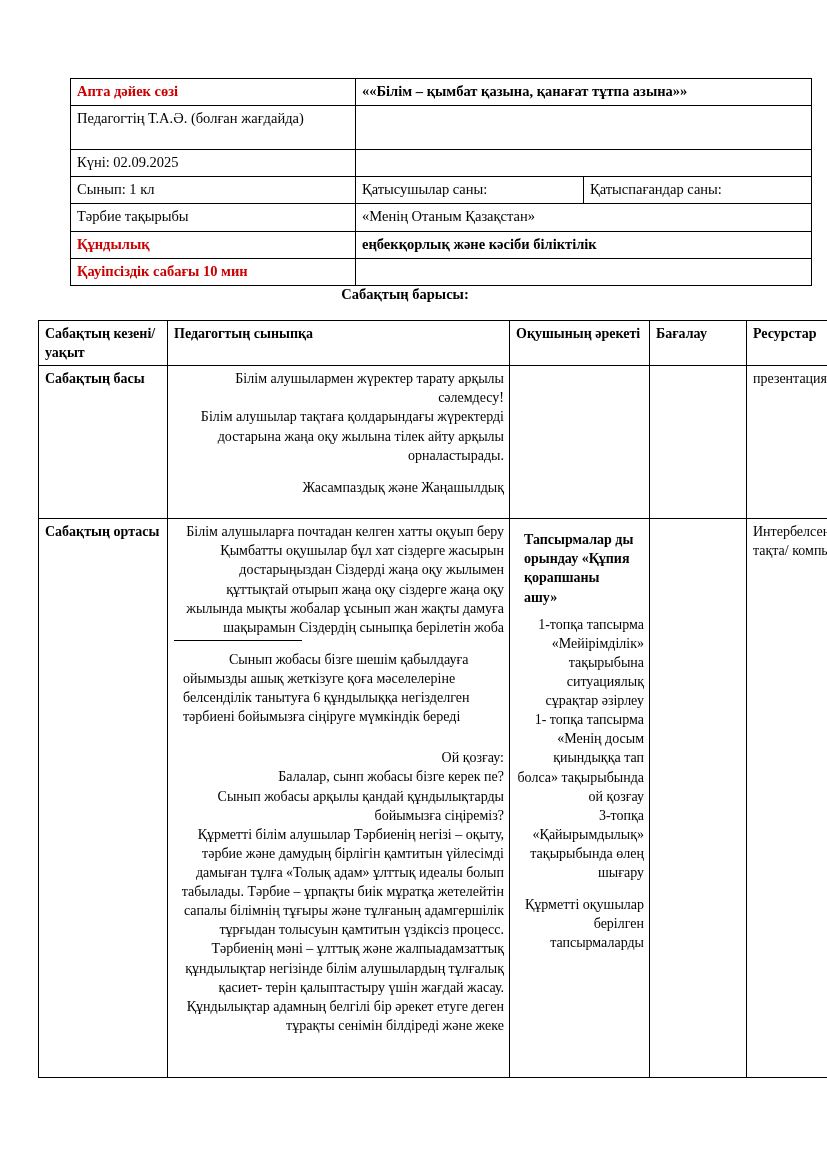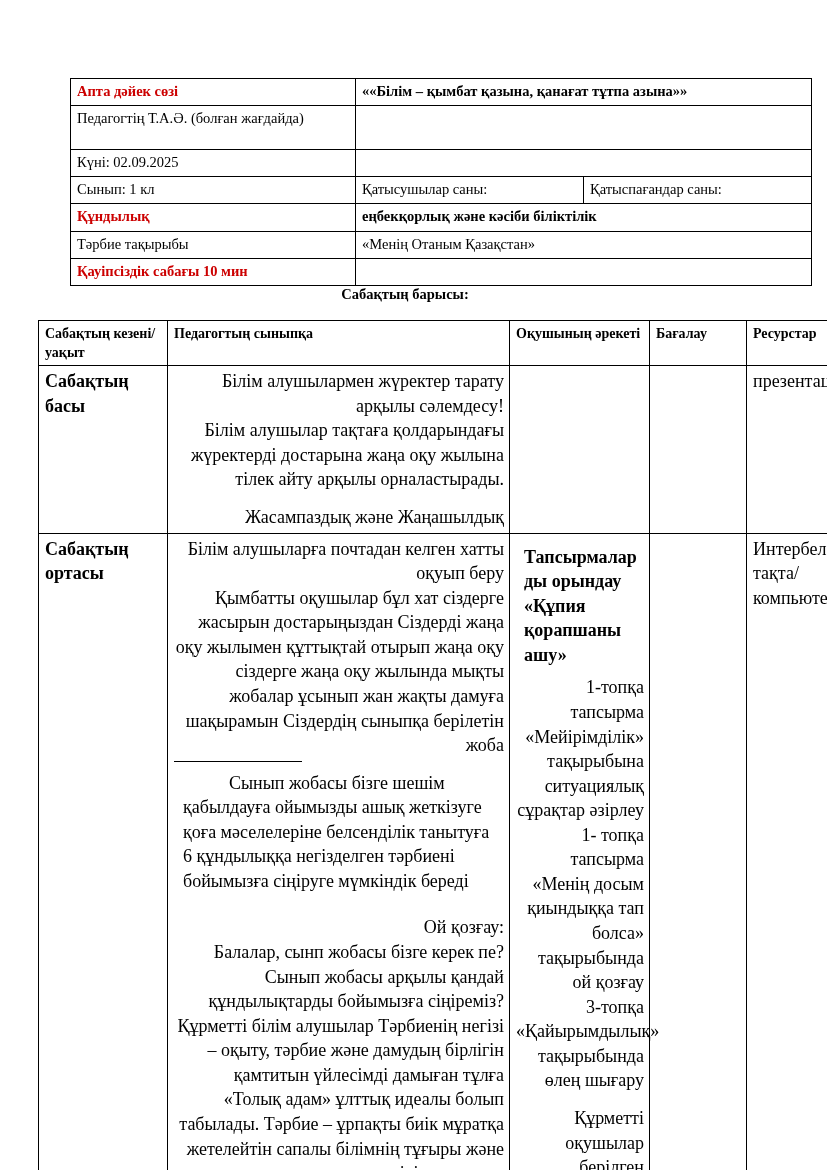--- a/index.html
+++ b/index.html
@@ -65,21 +65,21 @@
     left: 38px;
     top: 320px;
     width: 775px;
     border-collapse: collapse;
     table-layout: fixed;
   }
   .lesson-table th,
   .lesson-table td {
     border: 1px solid #000000;
     padding: 3px 5px 3px 6px;
-    font-size: 18px;
+    font-size: 14px;
     line-height: 1.365;
     vertical-align: top;
     text-align: left;
   }
   .lesson-table th {
     font-weight: bold;
     font-size: 14px;
   }
   .th-center { text-align: center; }
   .col-stage    { width: 117px; }
@@ -133,27 +133,27 @@
         <td colspan="2">&nbsp;</td>
       </tr>
 
       <tr>
         <td class="c-label">Сынып: 1 кл</td>
         <td style="width:182px">Қатысушылар саны:</td>
         <td>Қатыспағандар саны:</td>
       </tr>
 
       <tr>
+        <td class="c-label">Тәрбие тақырыбы</td>
+        <td colspan="2">«Менің Отаным Қазақстан»</td>
+      </tr>
+
+      <tr>
         <td class="c-label red">Құндылық</td>
         <td class="bold" colspan="2">еңбекқорлық және кәсіби біліктілік</td>
-      </tr>
-
-      <tr>
-        <td class="c-label">Тәрбие тақырыбы</td>
-        <td colspan="2">«Менің Отаным Қазақстан»</td>
       </tr>
 
       <tr>
         <td class="c-label red">Қауіпсіздік сабағы 10 мин</td>
         <td colspan="2">&nbsp;</td>
       </tr>
 
     </tbody>
   </table>
 

